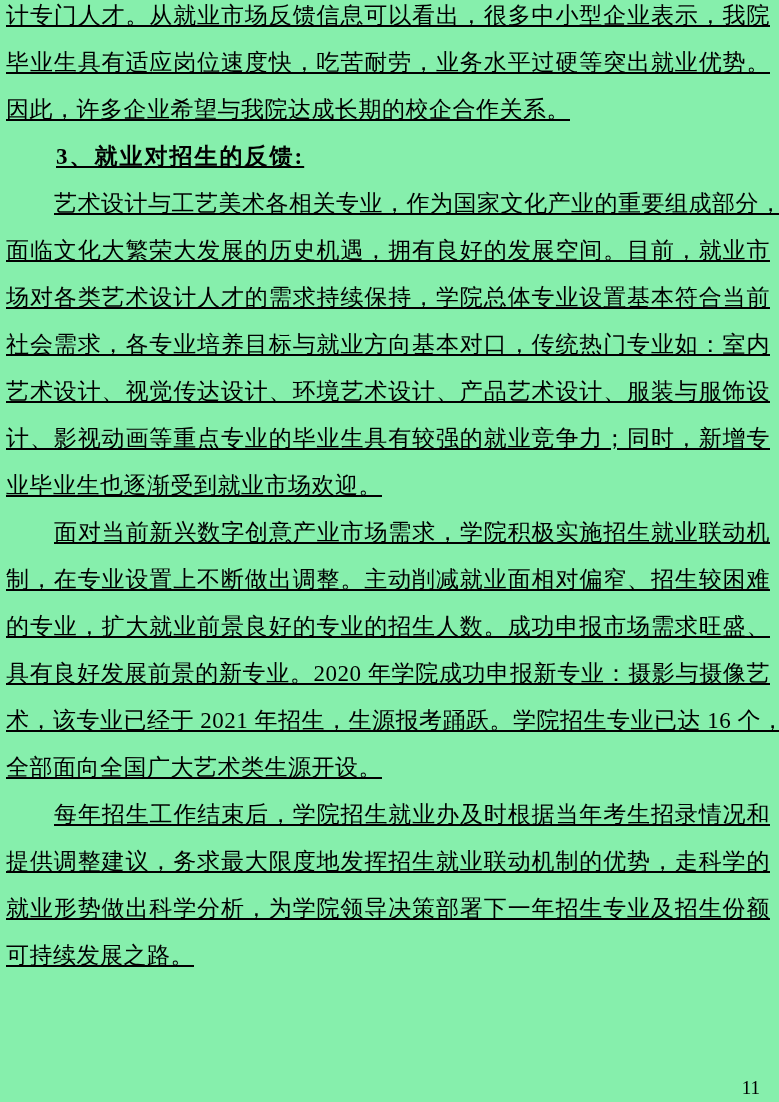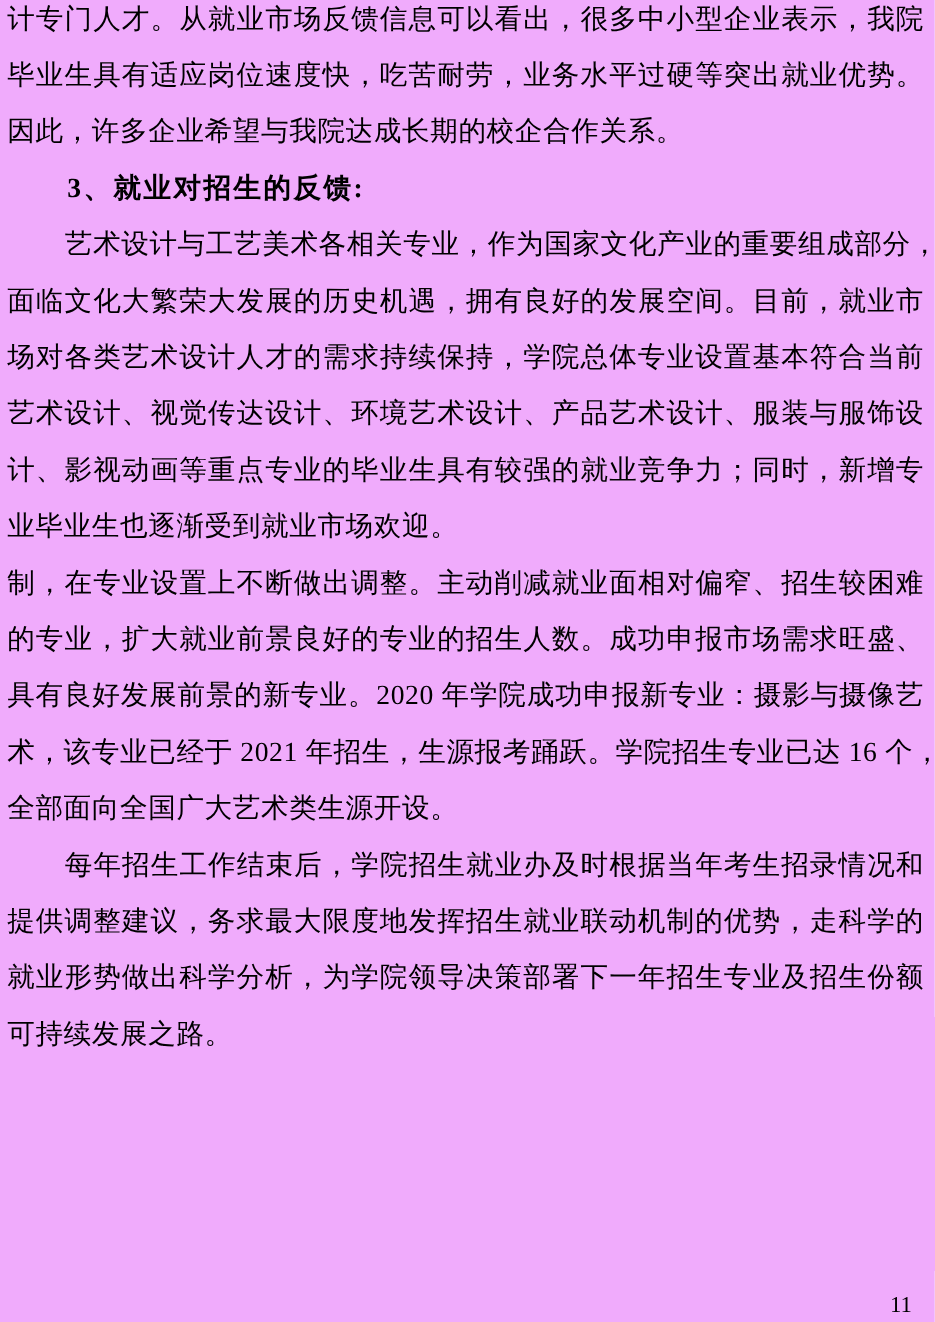--- a/index.html
+++ b/index.html
@@ -11,21 +11,22 @@
     height: 1102px;
     background: #ffffff;
     color: #000000;
     font-family: "Liberation Serif", "DejaVu Serif", serif;
     position: relative;
     overflow: hidden;
   }
   .page {
     position: absolute;
     inset: 0;
-    background: #f0abfc;
+    background: #86efac;
+    text-decoration: underline;
   }
   .text-block {
     padding: 0 9px 0 6px;
     margin-top: -8px;
     font-size: 23px;
     letter-spacing: 0.5px;
   }
   .line {
     display: block;
     height: 47px;
@@ -72,26 +73,28 @@
     </div>
 
     <div>
       <span class="heading-line">3、就业对招生的反馈:</span>
     </div>
 
     <div>
       <span class="line indent">艺术设计与工艺美术各相关专业，作为国家文化产业的重要组成部分，</span>
       <span class="line">面临文化大繁荣大发展的历史机遇，拥有良好的发展空间。目前，就业市</span>
       <span class="line">场对各类艺术设计人才的需求持续保持，学院总体专业设置基本符合当前</span>
+      <span class="line">社会需求，各专业培养目标与就业方向基本对口，传统热门专业如：室内</span>
       <span class="line">艺术设计、视觉传达设计、环境艺术设计、产品艺术设计、服装与服饰设</span>
       <span class="line">计、影视动画等重点专业的毕业生具有较强的就业竞争力；同时，新增专</span>
       <span class="line last">业毕业生也逐渐受到就业市场欢迎。</span>
     </div>
 
     <div>
+      <span class="line indent">面对当前新兴数字创意产业市场需求，学院积极实施招生就业联动机</span>
       <span class="line">制，在专业设置上不断做出调整。主动削减就业面相对偏窄、招生较困难</span>
       <span class="line">的专业，扩大就业前景良好的专业的招生人数。成功申报市场需求旺盛、</span>
       <span class="line">具有良好发展前景的新专业。2020 年学院成功申报新专业：摄影与摄像艺</span>
       <span class="line">术，该专业已经于 2021 年招生，生源报考踊跃。学院招生专业已达 16 个，</span>
       <span class="line last">全部面向全国广大艺术类生源开设。</span>
     </div>
 
     <div>
       <span class="line indent">每年招生工作结束后，学院招生就业办及时根据当年考生招录情况和</span>
       <span class="line">提供调整建议，务求最大限度地发挥招生就业联动机制的优势，走科学的</span>

